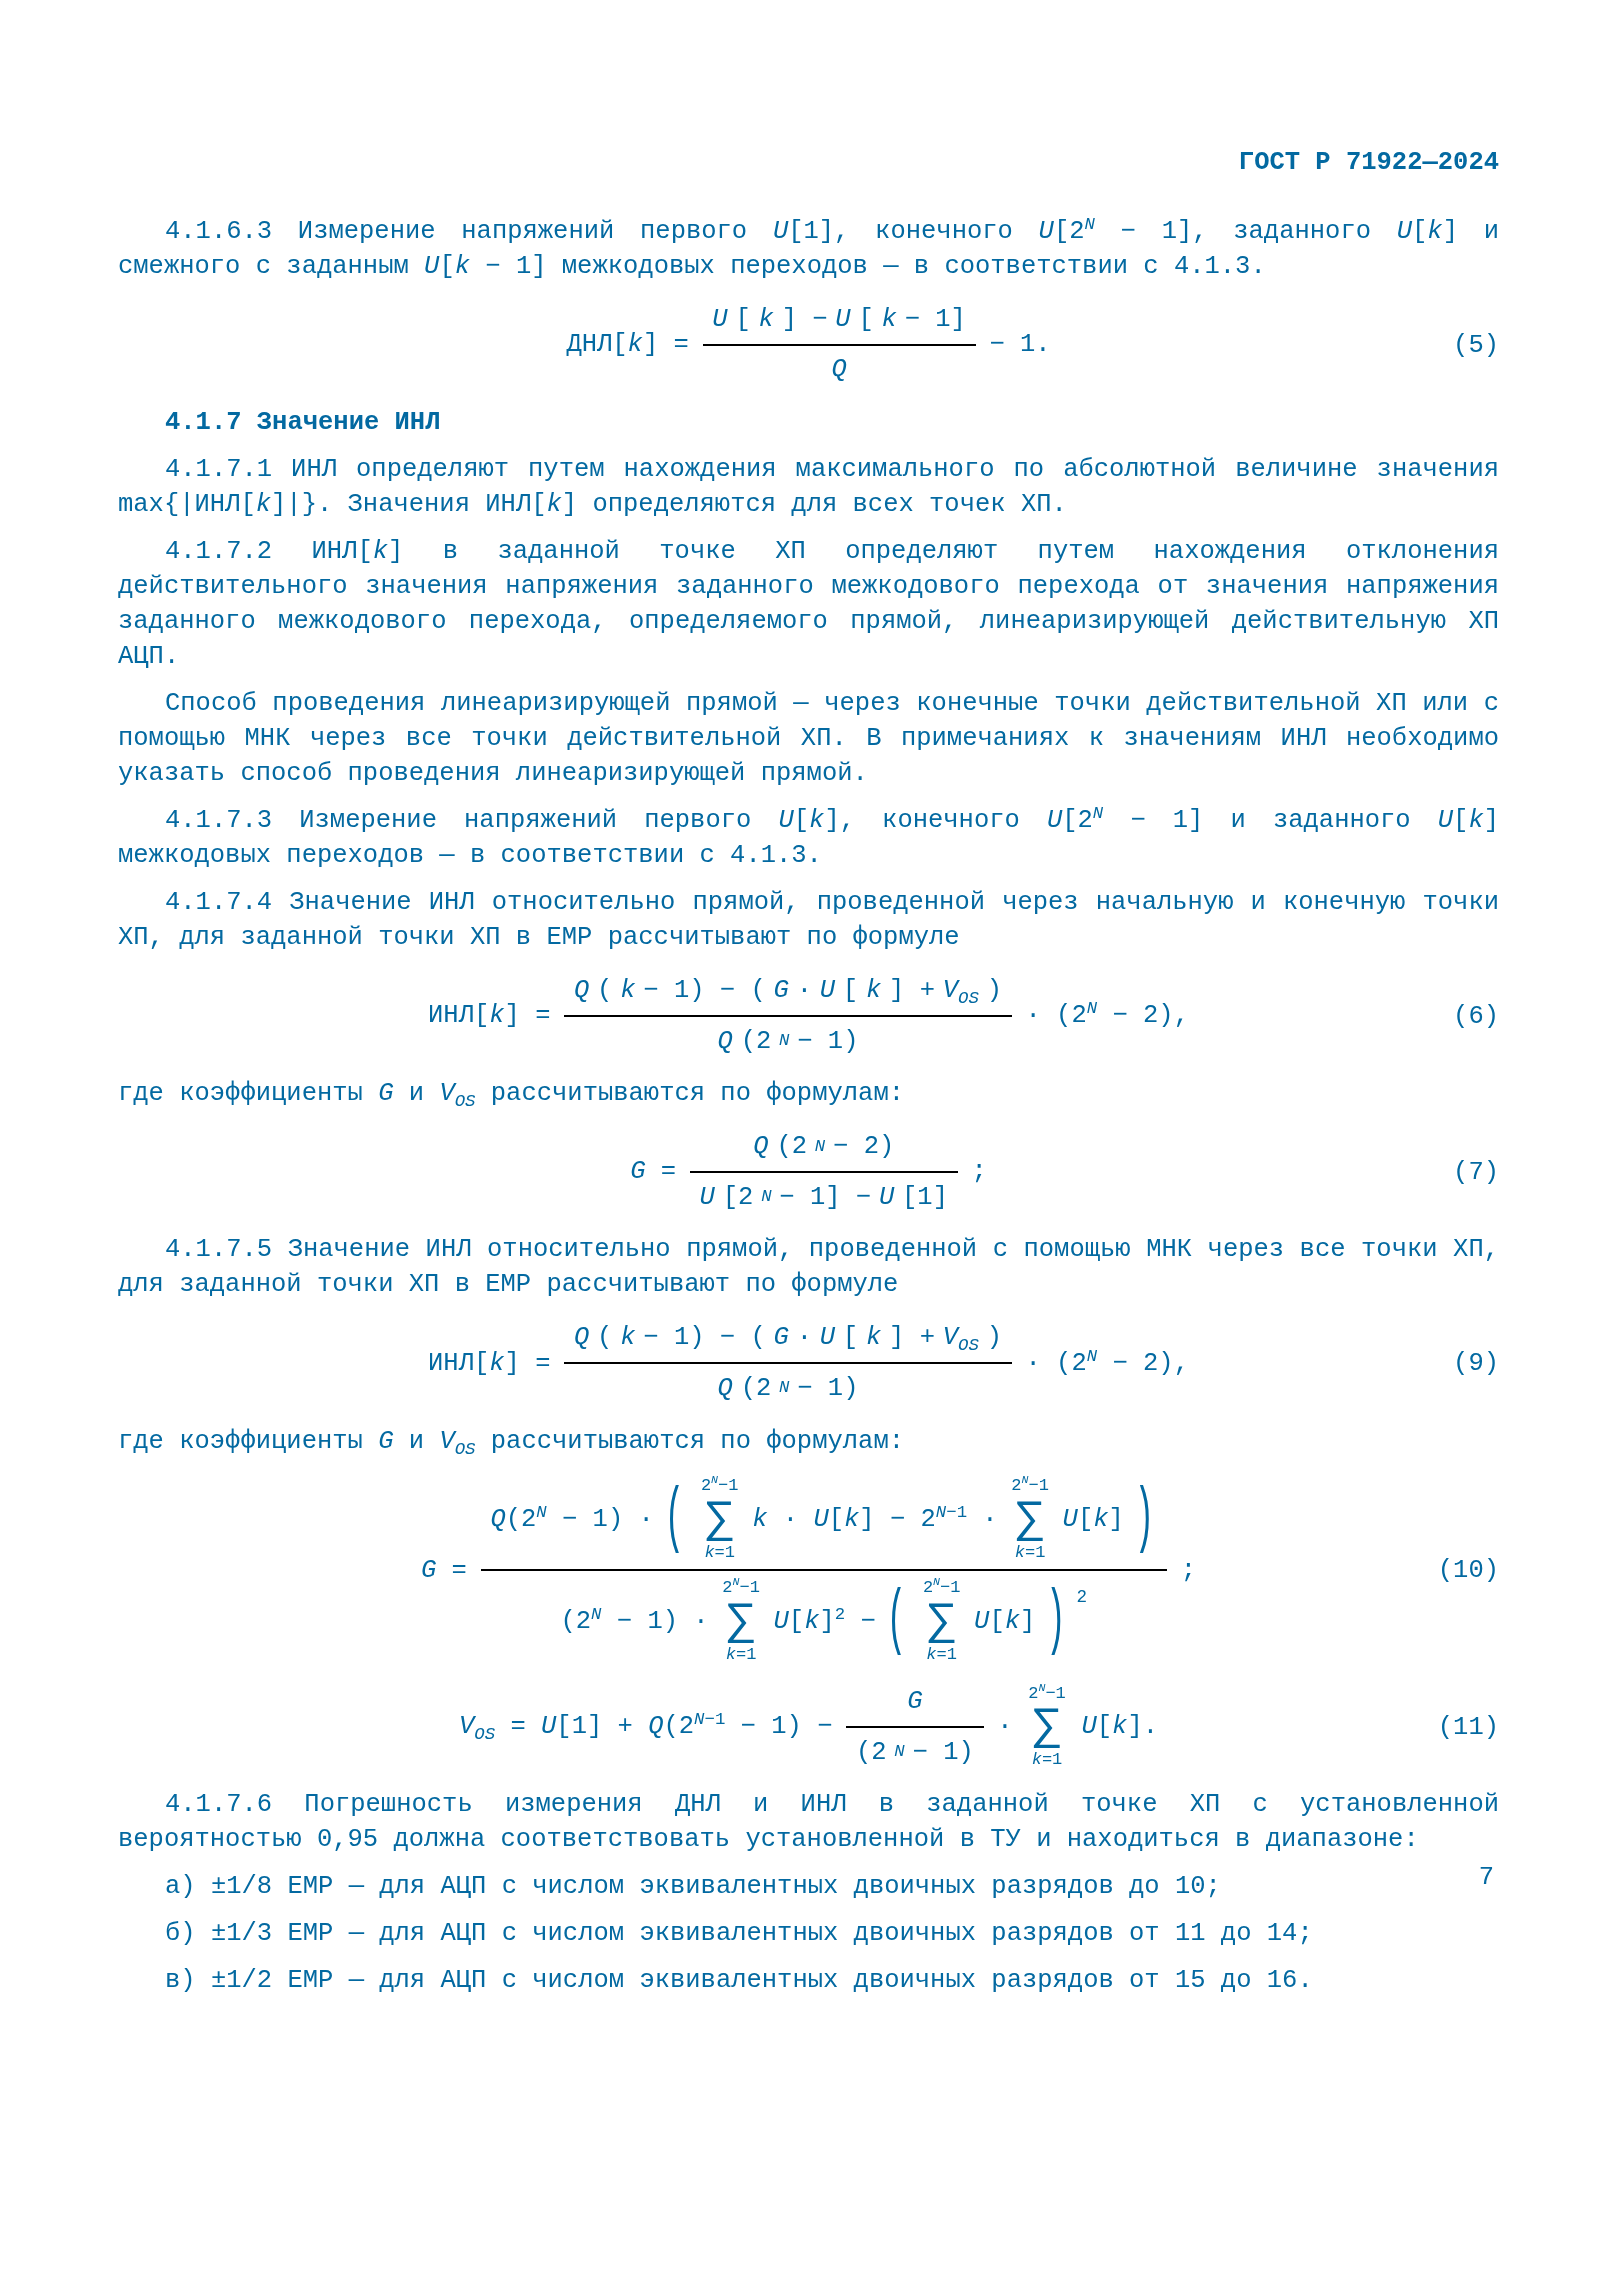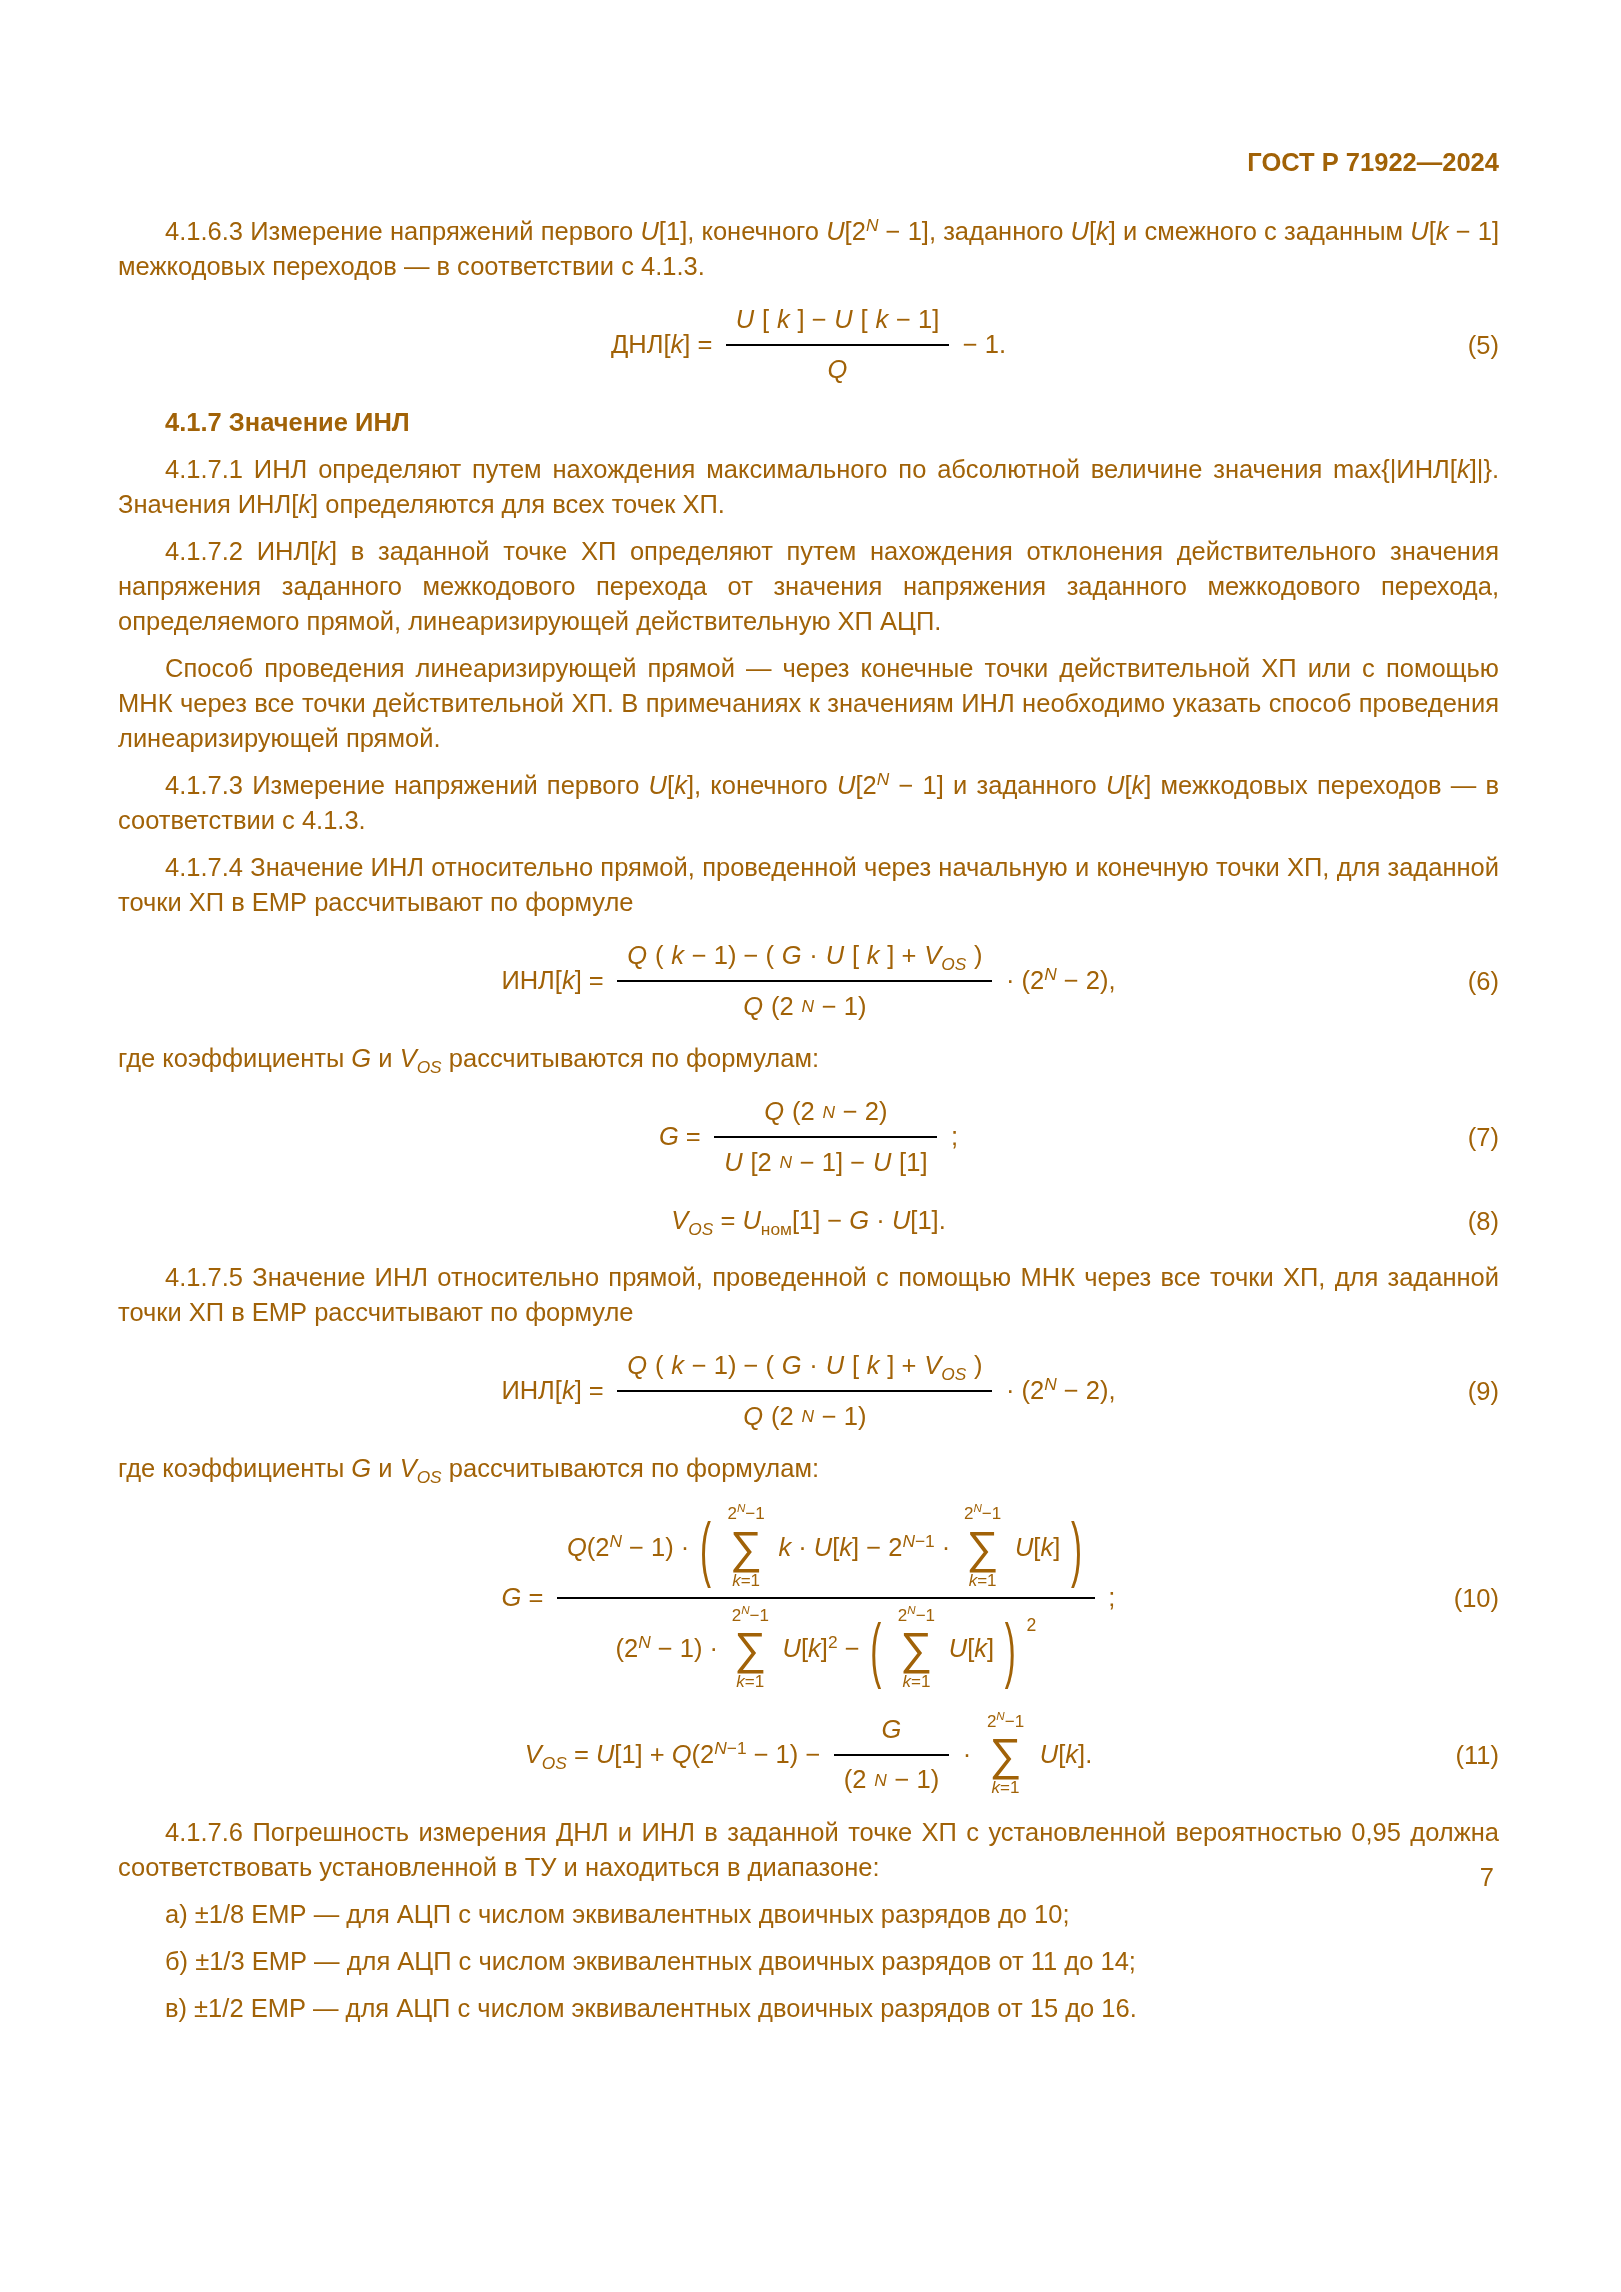--- a/index.html
+++ b/index.html
@@ -2,22 +2,22 @@
 <html lang="ru"><head>
 <meta charset="utf-8">
 <style>
   * { margin: 0; padding: 0; box-sizing: border-box; }
   html, body { background: #ffffff; }
   .page {
     position: relative;
     width: 1621px;
     height: 2293px;
     background: #ffffff;
-    color: #a16207;
-    font-family: Liberation Sans, sans-serif;
+    color: #0369a1;
+    font-family: Liberation Mono, monospace;
     font-size: 25.5px;
     line-height: 35px;
     overflow: hidden;
   }
   .header {
     position: absolute;
     top: 145px;
     left: 118px;
     right: 122px;
     text-align: right;
@@ -137,26 +137,20 @@
         <span class="f-part"><i>G</i> =</span>
         <span class="frac">
           <span class="num"><i>Q</i>(2<sup><i>N</i></sup> − 2)</span>
           <span class="den"><i>U</i>[2<sup><i>N</i></sup> − 1] − <i>U</i>[1]</span>
         </span>
         <span class="f-part">;</span>
       </span>
       <span class="f-no">(7)</span>
     </div>
 
-    <div class="formula-row">
-      <span class="f-expr">
-        <span class="f-part"><i>V<sub>OS</sub></i> = <i>U</i><sub>ном</sub>[1] − <i>G</i> · <i>U</i>[1].</span>
-      </span>
-      <span class="f-no">(8)</span>
-    </div>
 
     <p class="para">4.1.7.5 Значение ИНЛ относительно прямой, проведенной с помощью МНК через все точки ХП, для заданной точки ХП в ЕМР рассчитывают по формуле</p>
 
     <div class="formula-row">
       <span class="f-expr">
         <span class="f-part">ИНЛ[<i>k</i>] =</span>
         <span class="frac">
           <span class="num"><i>Q</i>(<i>k</i> − 1) − (<i>G</i> · <i>U</i>[<i>k</i>] + <i>V<sub>OS</sub></i>)</span>
           <span class="den"><i>Q</i>(2<sup><i>N</i></sup> − 1)</span>
         </span>

